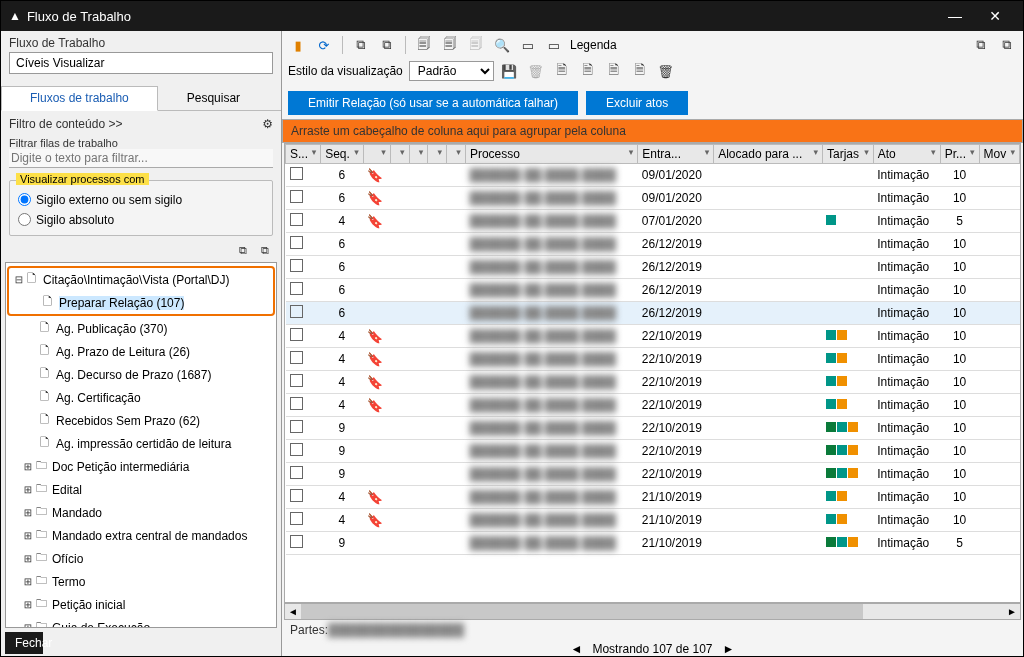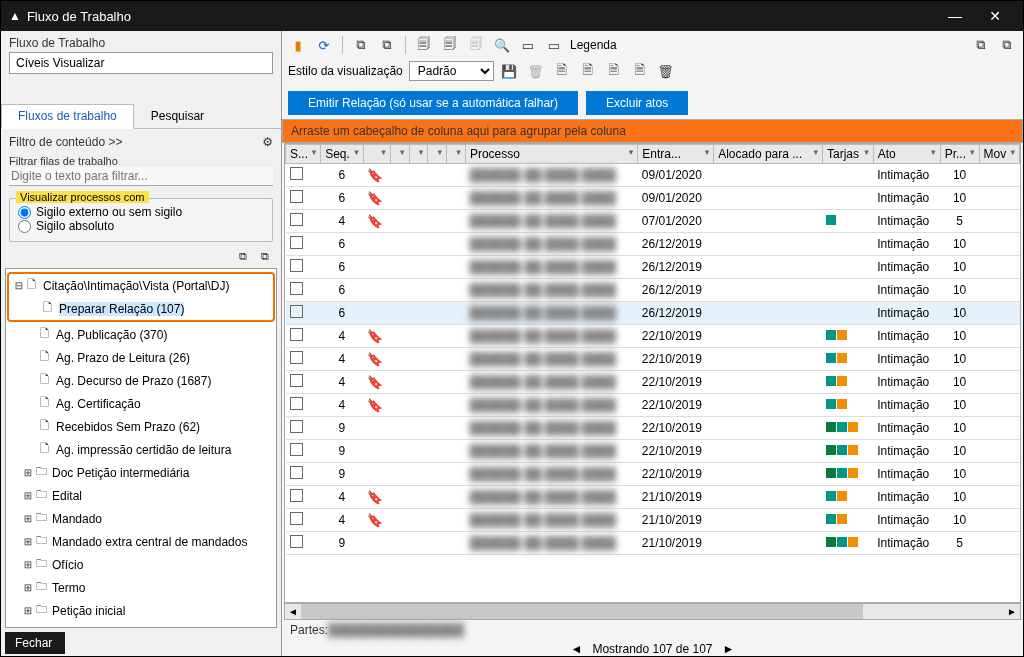--- a/index.html
+++ b/index.html
@@ -9,47 +9,47 @@
 .titlebar .icon { margin-right: 6px; font-size: 12px; }
 .titlebar .title { flex: 1; font-size: 13px; }
 .titlebar .win-btn { width: 40px; height: 30px; display: flex; align-items: center; justify-content: center; font-size: 14px; cursor: pointer; }
 
 .main { display: flex; height: 627px; }
 
 .left-panel { width: 281px; border-right: 1px solid #999; display: flex; flex-direction: column; background: #f0f0f0; }
 .panel-header { padding: 5px 8px 0; font-size: 12px; color: #333; }
 .combo-box { background: #fff; border: 1px solid #999; padding: 3px 6px; font-size: 12px; margin: 2px 8px 6px; }
 .tab-strip { display: flex; border-bottom: 1px solid #bbb; margin-top: 6px; background: #f0f0f0; }
-.tab { padding: 4px 16px; font-size: 12px; border: 1px solid transparent; cursor: pointer; margin-top: 18px; }
+.tab { padding: 4px 28px; font-size: 12px; border: 1px solid transparent; cursor: pointer; }
 .tab.active { background: #fff; border: 1px solid #bbb; border-bottom: 1px solid #fff; margin-bottom: -1px; color: #1a5db3; }
 .filter-section { padding: 6px 8px; font-size: 12px; }
 .filter-link { color: #333; cursor: pointer; display: flex; justify-content: space-between; }
 .filter-link .gear { font-size: 12px; }
 .filter-label { font-size: 11px; color: #333; margin-top: 6px; }
 .filter-input { width: 100%; border: 1px solid #aaa; border-top: none; border-left: none; border-right: none; padding: 2px; font-size: 12px; color: #888; background: #f8f8f8; }
 
 .group-box { border: 1px solid #bbb; margin: 6px 8px; padding: 6px 8px 8px; font-size: 12px; border-radius: 2px; background: #f4f4f4; position: relative; }
 .group-box .legend-text { position: absolute; top: -8px; left: 6px; background: #fde047; padding: 0 4px; font-size: 11px; }
-.radio-row { display: flex; align-items: flex-end; }
+.radio-row { display: flex; align-items: flex-start; margin-top: 6px; }
 .radio-row input { margin-right: 5px; }
 
 .tree-toolbar { display: flex; justify-content: flex-end; padding: 2px 8px; gap: 6px; }
 .tree-tool { width: 16px; height: 16px; font-size: 11px; color: #333; cursor: pointer; text-align: center; }
 
 .tree-scroll { flex: 1; overflow-y: auto; background: #fff; border: 1px solid #999; margin: 0 4px; position: relative; }
 .tree { font-size: 12px; padding: 2px 0; }
 .tree-node { display: flex; align-items: center; padding: 2px 4px; white-space: nowrap; cursor: pointer; }
 .tree-node .expander { width: 12px; font-size: 10px; color: #333; text-align: center; }
 .tree-node .node-icon { width: 14px; font-size: 11px; margin: 0 2px; }
 .tree-node.selected > .label { background: #cce8ff; }
 .tree-highlight { border: 2px solid #f07000; border-radius: 4px; margin: 1px; }
 .indent1 { padding-left: 16px; }
 .indent2 { padding-left: 32px; }
 
-.footer-btn { background: #1a1a1a; color: #fff; padding: 4px 10px; font-size: 12px; margin: 4px; width: 60px; text-align: left; }
+.footer-btn { background: #1a1a1a; color: #fff; padding: 4px 10px; font-size: 12px; margin: 4px; width: 38px; text-align: left; }
 
 .right-panel { flex: 1; display: flex; flex-direction: column; background: #f4f4f4; }
 
 .toolbar-row { display: flex; align-items: center; padding: 4px 6px; gap: 6px; font-size: 12px; }
 .tb-btn { width: 20px; height: 20px; display: flex; align-items: center; justify-content: center; font-size: 13px; cursor: pointer; color: #333; }
 .tb-btn.orange { color: #e08000; }
 .tb-btn.blue { color: #0066cc; }
 .tb-btn.disabled { color: #aaa; }
 .tb-sep { width: 1px; height: 18px; background: #bbb; margin: 0 2px; }
 .tb-spacer { flex: 1; }

